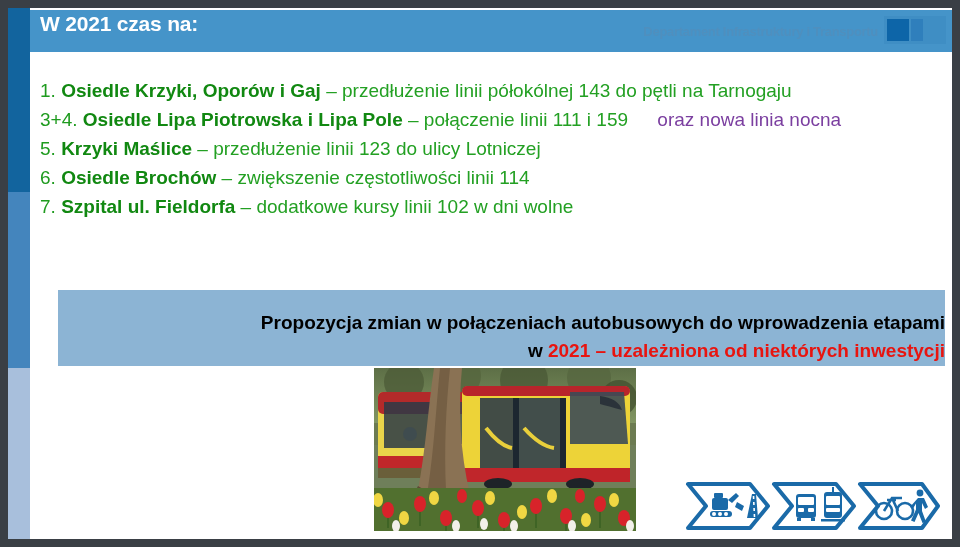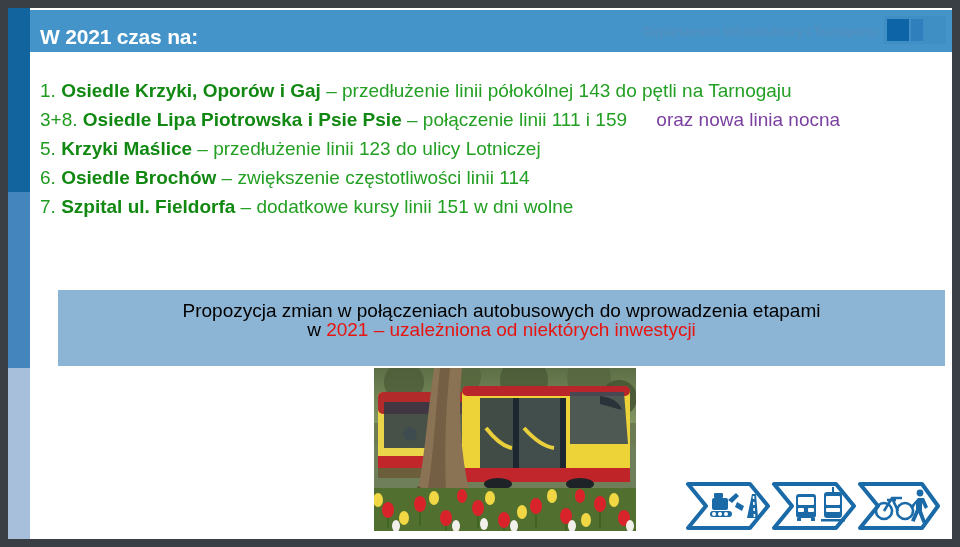--- a/index.html
+++ b/index.html
@@ -23,21 +23,21 @@
   .lstrip.dark {top:0;   height:184px; background:#12649e;}
   .lstrip.mid  {top:184px;height:176px; background:#4485bd;}
   .lstrip.light{top:360px;height:171px; background:#a8bfdc;}
 
   
   #header{
     position:absolute;left:22px;top:2px;right:0;height:42px;
     background:#4594c9;
   }
   #header-title{
-    position:absolute;left:10px;top:15px;
+    position:absolute;left:10px;top:2px;
     color:#ffffff;font-weight:bold;font-size:21px;
     letter-spacing:-0.2px;white-space:nowrap;
   }
   #dept-label{
     position:absolute;right:74px;top:14px;
     color:#4f8fbe;font-size:13px;font-weight:bold;
     letter-spacing:-0.3px;white-space:nowrap;
   }
   #dept-logo{
     position:absolute;right:6px;top:6px;width:62px;height:28px;
@@ -59,25 +59,25 @@
   #list .ttl{color:#118811;font-weight:bold;}
   #list .rest{color:#23a023;font-weight:normal;}
   #list .purple{color:#7b3fa0;font-weight:normal;margin-left:24px;}
 
   
   #banner{
     position:absolute;left:50px;top:282px;width:887px;height:76px;
     background:#8cb4d4;
   }
   #banner .bl{
-    position:absolute;width:100%;text-align:center;
-    font-weight:normal;color:#000000;white-space:nowrap;
+    position:absolute;width:100%;text-align:right;
+    font-weight:bold;color:#000000;white-space:nowrap;margin-top:12px;
   }
   #banner .bl1{top:10px;font-size:19px;}
-  #banner .bl2{top:29px;font-size:19px;}
+  #banner .bl2{top:38px;font-size:19px;}
   #banner .red{color:#e8140f;}
 
   
   #photo{
     position:absolute;left:366px;top:360px;width:262px;height:163px;
     overflow:hidden;background:#6f7f5a;
   }
   #photo svg{display:block;}
 
   
@@ -102,27 +102,27 @@
       <div class="blk b1"></div>
       <div class="blk b2"></div>
     </div>
   </div>
 
   <div id="list">
 
     <div class="row"><span class="num">1. </span><span class="ttl">Osiedle Krzyki, Oporów i Gaj</span><span class="rest"> – przedłużenie linii półokólnej 143 do pętli na Tarnogaju</span><span class="purple"></span></div>
 
 
-    <div class="row"><span class="num">3+8. </span><span class="ttl">Osiedle Lipa Piotrowska i Psie Psie</span><span class="rest"> – połączenie linii 111 i 159 </span><span class="purple">oraz nowa linia nocna</span></div>
+    <div class="row"><span class="num">3+4. </span><span class="ttl">Osiedle Lipa Piotrowska i Lipa Pole</span><span class="rest"> – połączenie linii 111 i 159 </span><span class="purple">oraz nowa linia nocna</span></div>
 
     <div class="row"><span class="num">5. </span><span class="ttl">Krzyki Maślice</span><span class="rest"> – przedłużenie linii 123 do ulicy Lotniczej</span><span class="purple"></span></div>
 
     <div class="row"><span class="num">6. </span><span class="ttl">Osiedle Brochów</span><span class="rest"> – zwiększenie częstotliwości linii 114</span><span class="purple"></span></div>
 
-    <div class="row"><span class="num">7. </span><span class="ttl">Szpital ul. Fieldorfa</span><span class="rest"> – dodatkowe kursy linii 151 w dni wolne</span><span class="purple"></span></div>
+    <div class="row"><span class="num">7. </span><span class="ttl">Szpital ul. Fieldorfa</span><span class="rest"> – dodatkowe kursy linii 102 w dni wolne</span><span class="purple"></span></div>
 
   </div>
 
   <div id="banner">
     <div class="bl bl1">Propozycja zmian w połączeniach autobusowych do wprowadzenia etapami</div>
     <div class="bl bl2"><span>w </span><span class="red">2021 – uzależniona od niektórych inwestycji</span></div>
   </div>
 
   <div id="photo">
     <svg width="262" height="163" viewBox="0 0 262 163" xmlns="http://www.w3.org/2000/svg">

